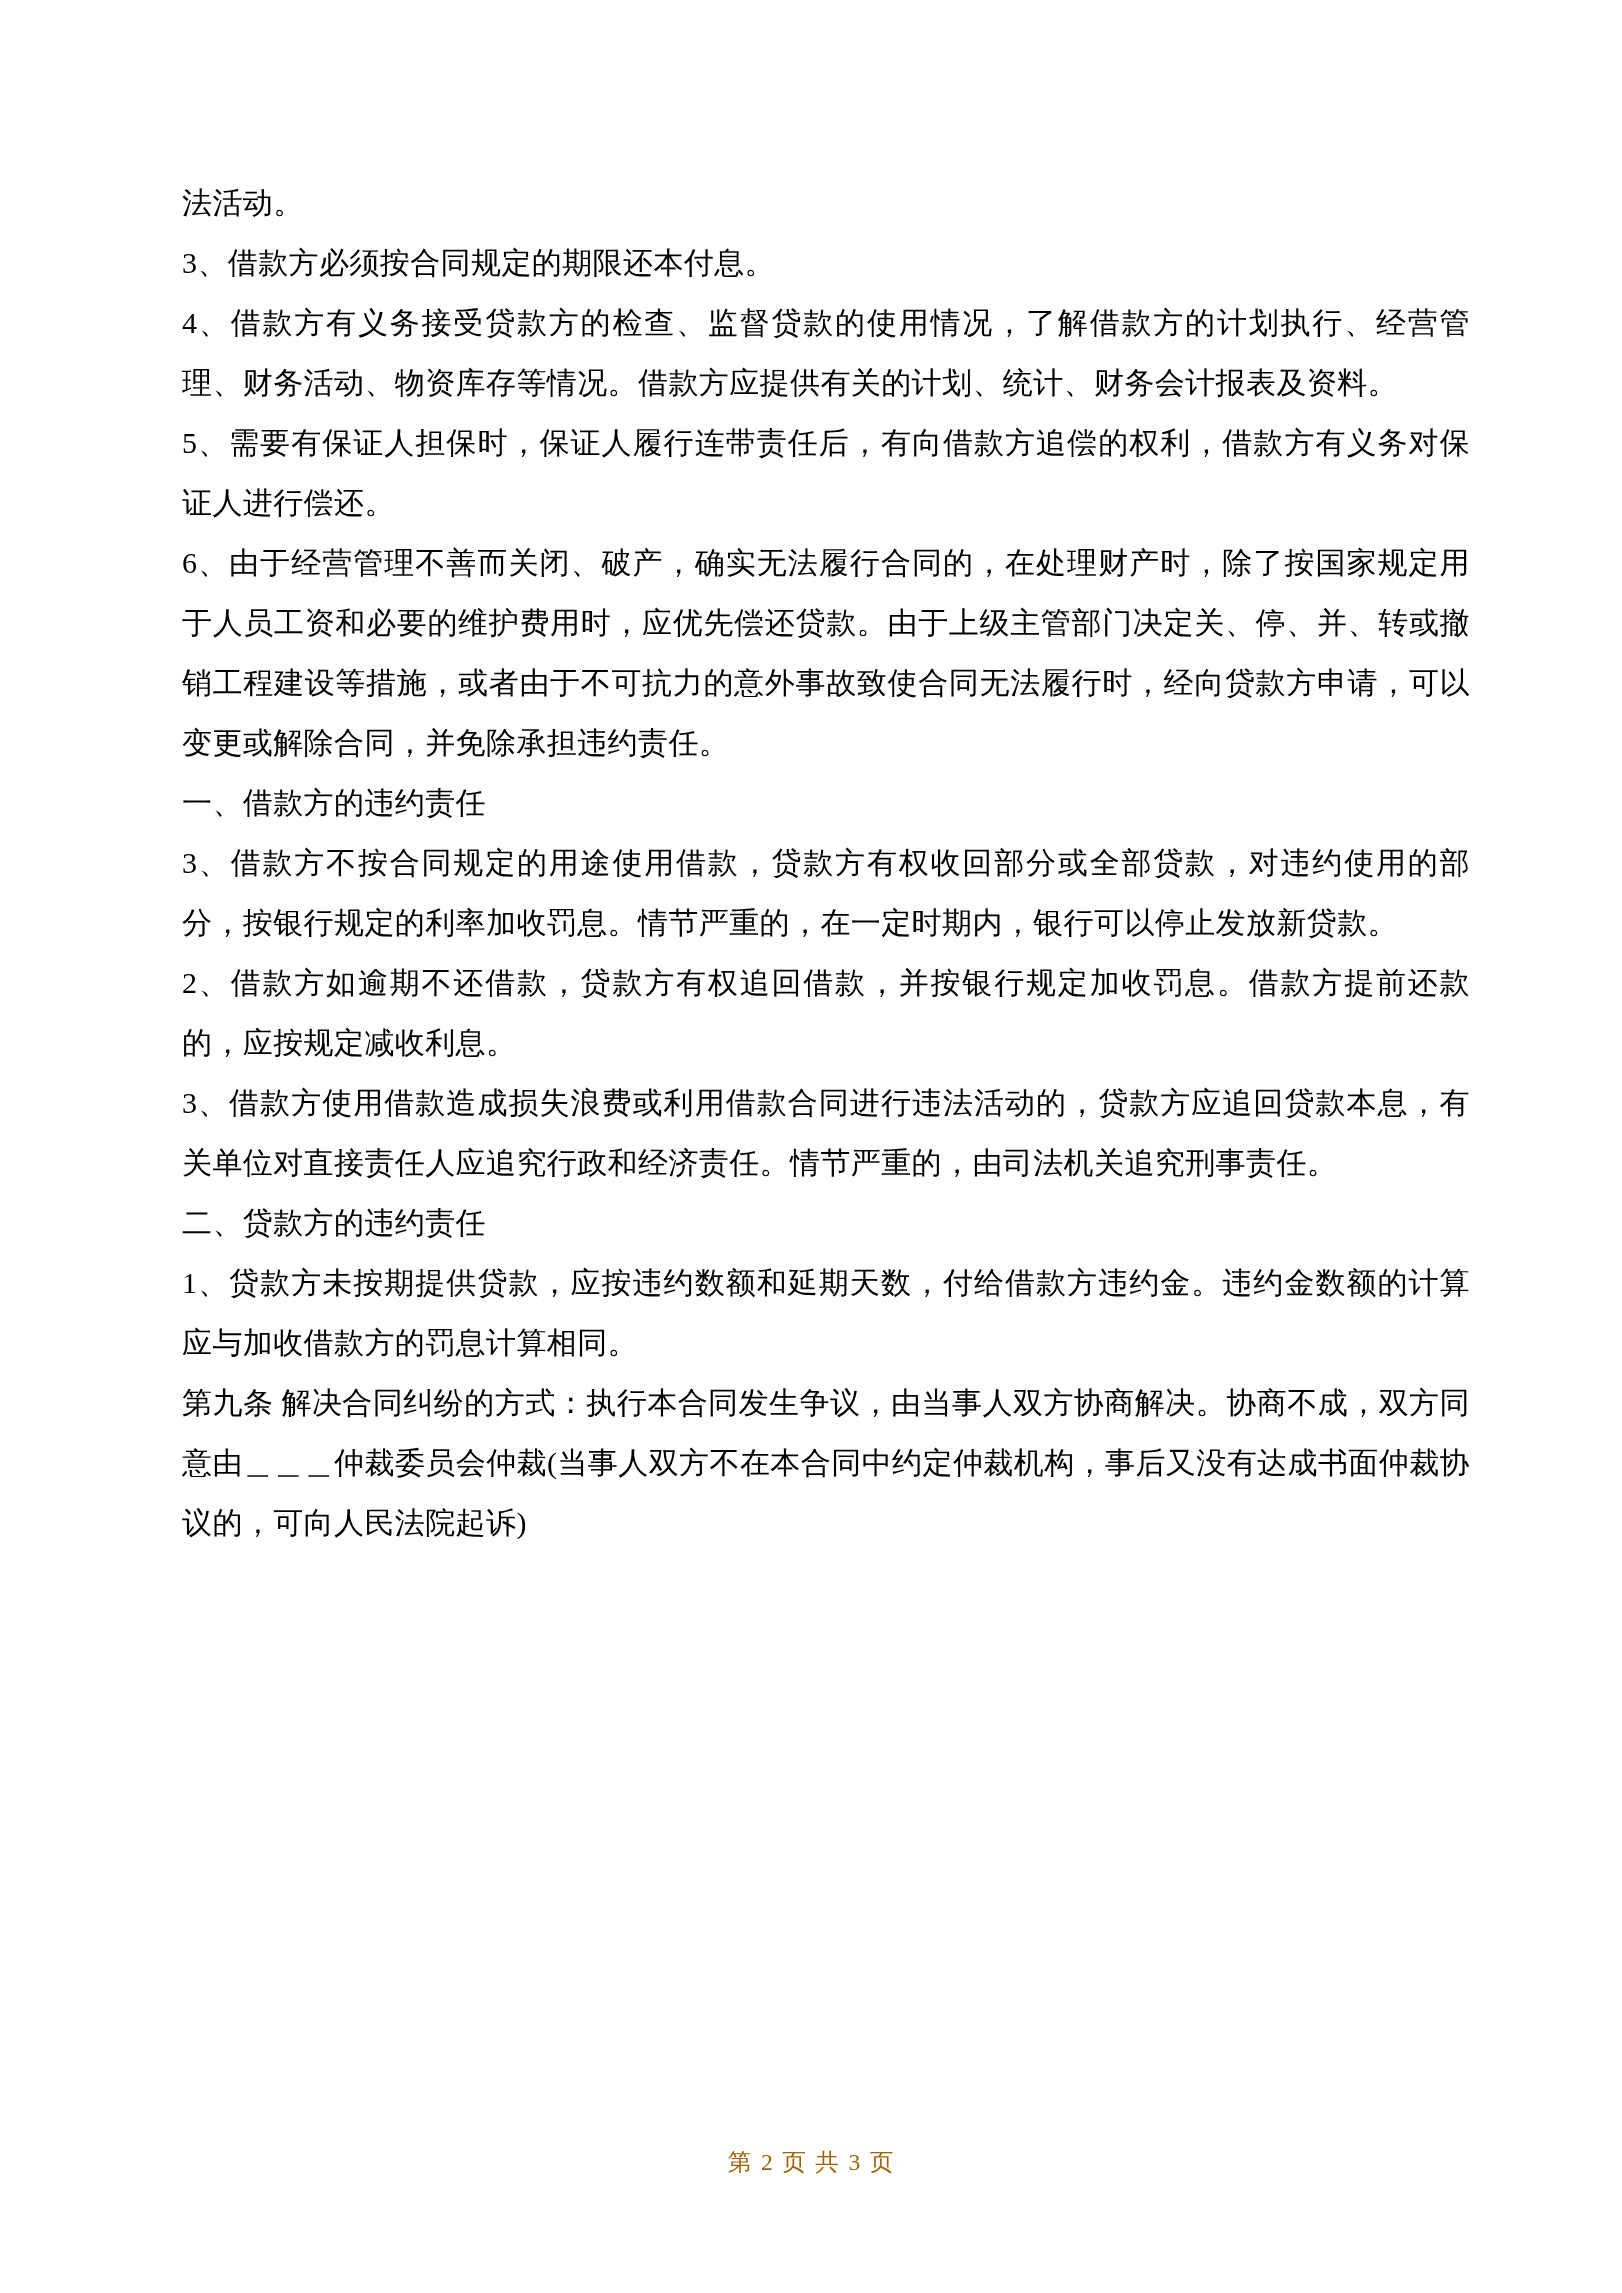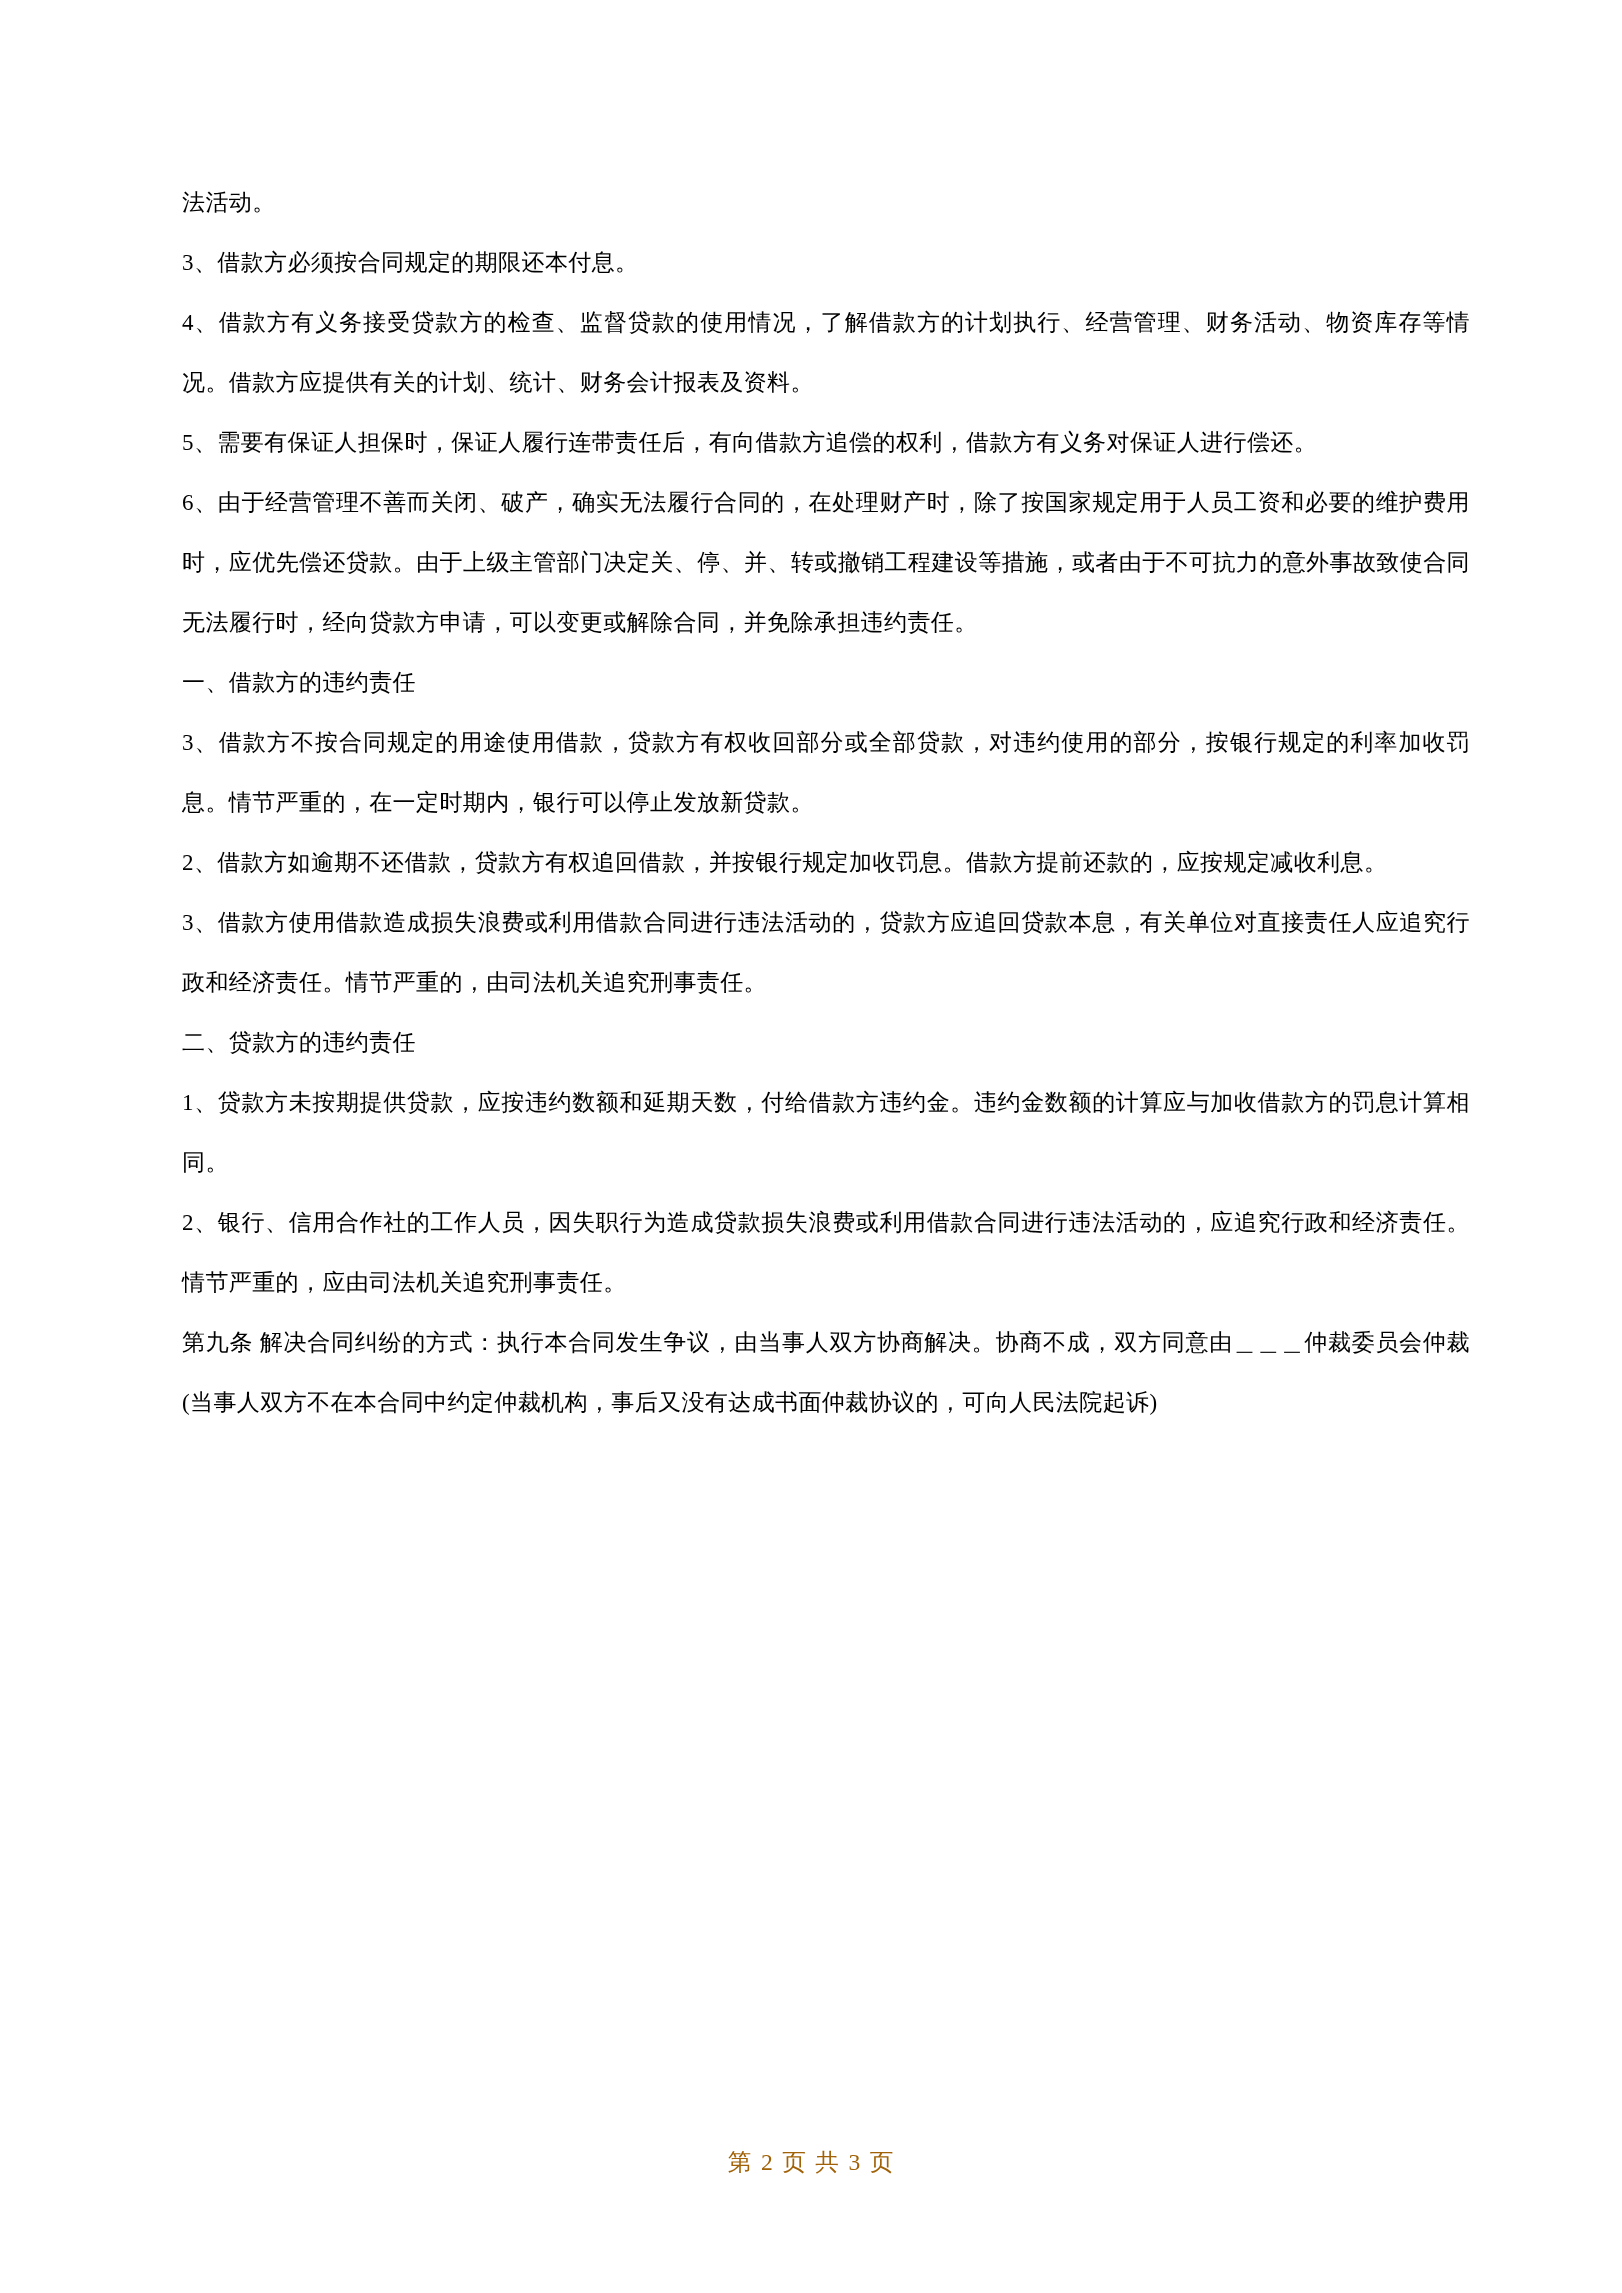--- a/index.html
+++ b/index.html
@@ -18,21 +18,21 @@
   .page {
     position: absolute;
     left: 0;
     top: 0;
     width: 1623px;
     height: 2294px;
     box-sizing: border-box;
     padding: 173px 153px 0 182px;
   }
   .doc-body {
-    font-size: 23px;
+    font-size: 30px;
     line-height: 60px;
   }
   .para {
     margin: 0;
     padding: 0;
     text-align: justify;
     text-justify: inter-ideograph;
     letter-spacing: 0.4px;
   }
   .footer {
@@ -56,19 +56,18 @@
     <p class="para">3、借款方必须按合同规定的期限还本付息。</p>
     <p class="para">4、借款方有义务接受贷款方的检查、监督贷款的使用情况，了解借款方的计划执行、经营管理、财务活动、物资库存等情况。借款方应提供有关的计划、统计、财务会计报表及资料。</p>
     <p class="para">5、需要有保证人担保时，保证人履行连带责任后，有向借款方追偿的权利，借款方有义务对保证人进行偿还。</p>
     <p class="para">6、由于经营管理不善而关闭、破产，确实无法履行合同的，在处理财产时，除了按国家规定用于人员工资和必要的维护费用时，应优先偿还贷款。由于上级主管部门决定关、停、并、转或撤销工程建设等措施，或者由于不可抗力的意外事故致使合同无法履行时，经向贷款方申请，可以变更或解除合同，并免除承担违约责任。</p>
     <p class="para">一、借款方的违约责任</p>
     <p class="para">3、借款方不按合同规定的用途使用借款，贷款方有权收回部分或全部贷款，对违约使用的部分，按银行规定的利率加收罚息。情节严重的，在一定时期内，银行可以停止发放新贷款。</p>
     <p class="para">2、借款方如逾期不还借款，贷款方有权追回借款，并按银行规定加收罚息。借款方提前还款的，应按规定减收利息。</p>
     <p class="para">3、借款方使用借款造成损失浪费或利用借款合同进行违法活动的，贷款方应追回贷款本息，有关单位对直接责任人应追究行政和经济责任。情节严重的，由司法机关追究刑事责任。</p>
     <p class="para">二、贷款方的违约责任</p>
     <p class="para">1、贷款方未按期提供贷款，应按违约数额和延期天数，付给借款方违约金。违约金数额的计算应与加收借款方的罚息计算相同。</p>
-    <p class="para">2、银行、信用合作社的工作人员，因失职行为造成贷款损失浪费或利用借款合同进行违法活动的，应追究行政和经济责任。情节严重的，应由司法机关追究刑事责任。</p>
     <p class="para">第九条 解决合同纠纷的方式：执行本合同发生争议，由当事人双方协商解决。协商不成，双方同意由＿＿＿仲裁委员会仲裁(当事人双方不在本合同中约定仲裁机构，事后又没有达成书面仲裁协议的，可向人民法院起诉)</p>
   </div>
 </div>
 
 <div class="footer">第 2 页 共 3 页</div>
 
 
 </body></html>

